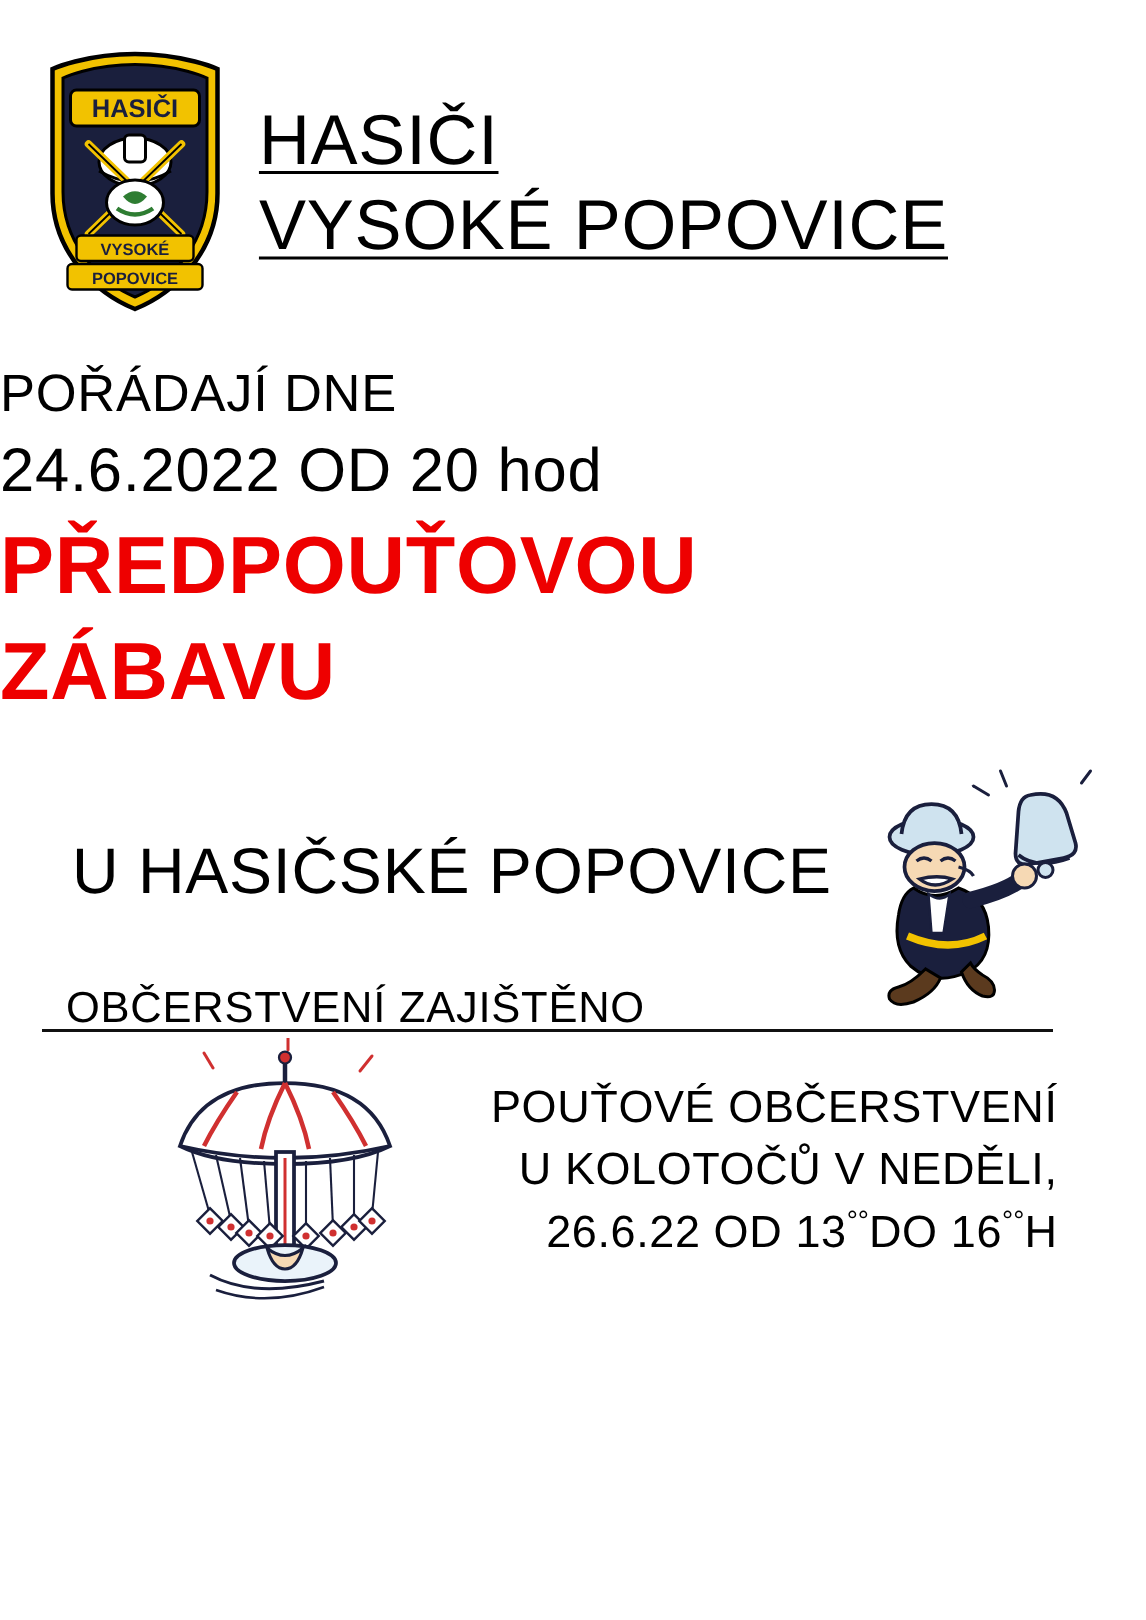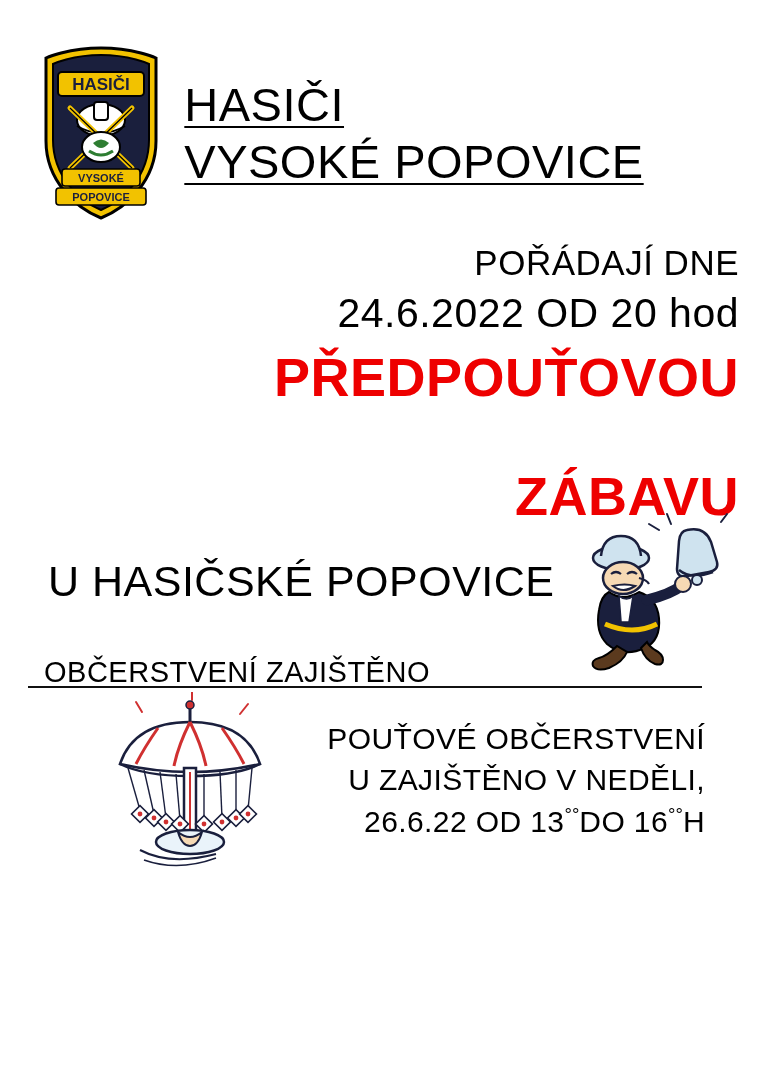--- a/index.html
+++ b/index.html
@@ -20,25 +20,25 @@
     position: absolute;
     left: 0; top: 0;
     width: 764px;
     height: 1080px;
     background: #ffffff;
   }
 
   
   .header {
     position: absolute;
-    left: 0; top: 46px;
+    left: 0; top: 34px;
     width: 632px;
     display: flex;
     align-items: flex-start;
-    justify-content: center;
+    justify-content: flex-end;
   }
   .logo-wrap {
     width: 130px;
     margin-left: 48px;
     flex: 0 0 auto;
   }
   .header-text {
     margin-left: 18px;
     padding-top: 30px;
   }
@@ -52,21 +52,21 @@
     text-decoration-thickness: 2px;
     white-space: nowrap;
   }
 
   
   .mid {
     position: absolute;
     left: 0;
     top: 240px;
     width: 739px;
-    text-align: right;
+    text-align: left;
   }
   .line-poradaji {
     font-size: 35px;
     line-height: 1.3;
     letter-spacing: 0.5px;
   }
   .line-date {
     font-size: 41px;
     line-height: 1.35;
     letter-spacing: 0.5px;
@@ -75,21 +75,20 @@
     color: #ee0000;
     font-weight: 700;
     font-size: 54px;
     line-height: 1.36;
     letter-spacing: 0.5px;
     text-underline-offset: 4px;
     text-decoration-thickness: 4px;
   }
   .line-big.second {
     line-height: 1.28;
-    margin-top: 48px;
   }
 
   .line-zbrojnice {
     position: absolute;
     left: 48px;
     top: 557px;
     font-size: 43px;
     letter-spacing: 0.5px;
   }
   .line-obcerstveni {
@@ -293,19 +292,19 @@
 
       <ellipse cx="90" cy="150" rx="34" ry="12" fill="#eaf3fa" stroke="#1a1f3d" stroke-width="2.5"></ellipse>
       <path d="M78 140 q12 10 24 0 q-4 14 -12 14 q-8 0 -12 -14 Z" fill="#f6d9b4" stroke="#1a1f3d" stroke-width="2"></path>
       <path d="M40 158 q30 16 76 4" fill="none" stroke="#1a1f3d" stroke-width="2"></path>
       <path d="M44 168 q34 12 72 -2" fill="none" stroke="#1a1f3d" stroke-width="1.6"></path>
     </svg>
   </div>
 
   <div class="bottom-text">
     <div>POUŤOVÉ OBČERSTVENÍ</div>
-    <div>U ZAJIŠTĚNO V NEDĚLI,</div>
+    <div>U KOLOTOČŮ V NEDĚLI,</div>
     <div>
       <span>26.6.22 OD 13</span><span class="sup">°°</span><span>DO 16</span><span class="sup">°°</span><span>H</span>
     </div>
   </div>
 
 </div>
 
 </body></html>

